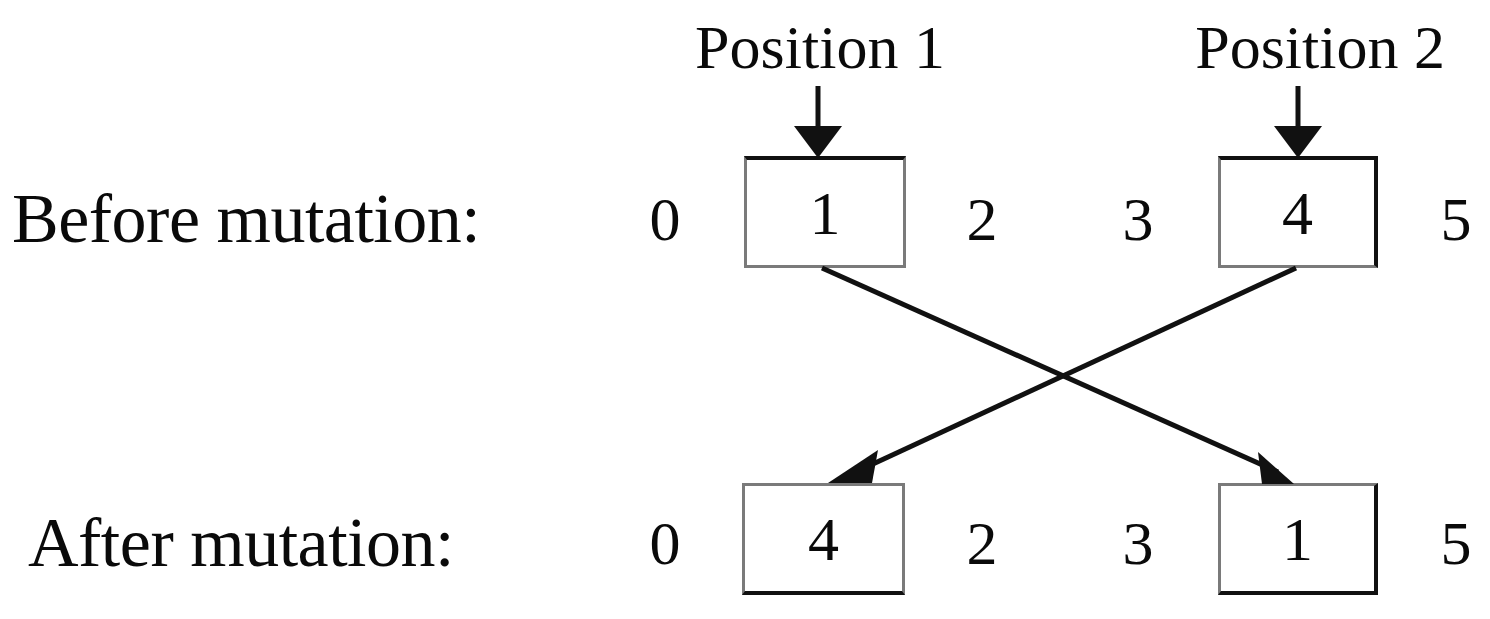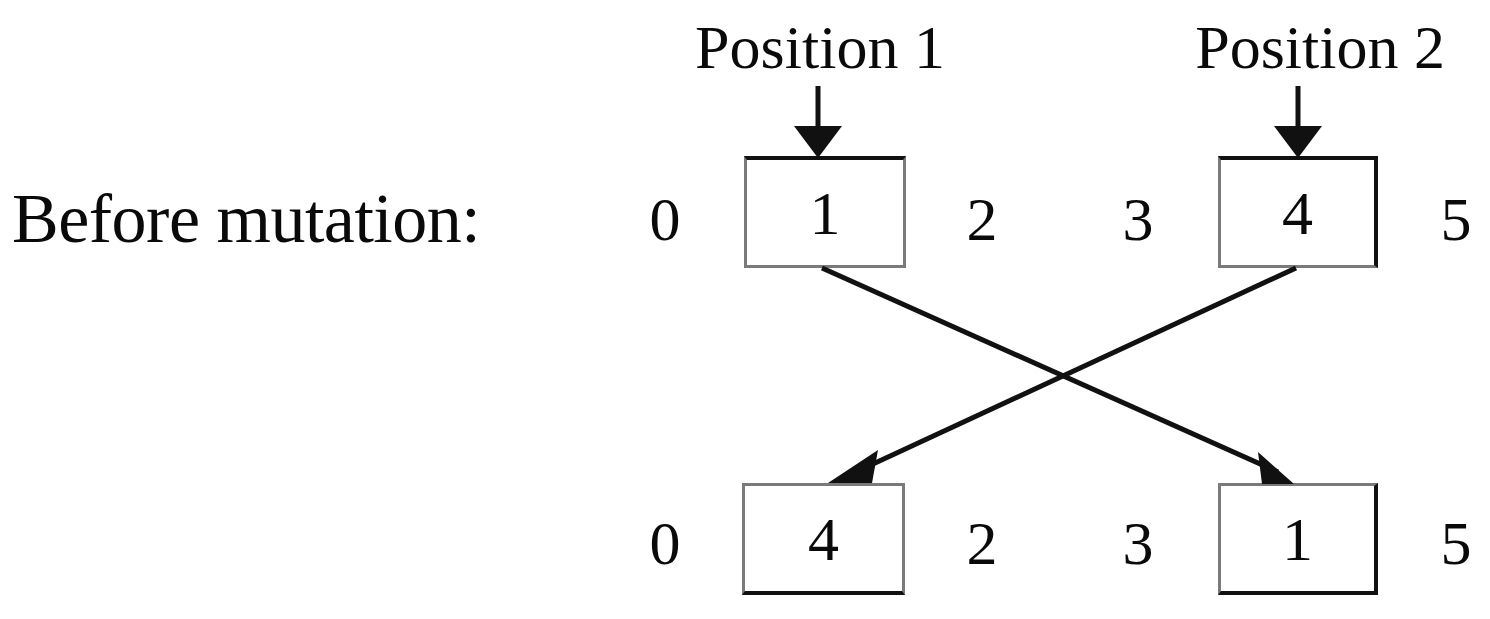--- a/index.html
+++ b/index.html
@@ -103,20 +103,21 @@
   <div class="abs gene" style="left:952px; top:188px; width:60px;">2</div>
 
   <div class="abs gene" style="left:1108px; top:188px; width:60px;">3</div>
 
   <div class="abs gene-box box-side-dark" style="left:1218px; top:156px; width:160px; height:112px;">
     <span>4</span>
   </div>
 
   <div class="abs gene" style="left:1426px; top:188px; width:60px;">5</div>
 
+  <div class="abs row-label" style="left:28px; top:508px;">After mutation:</div>
 
   <div class="abs gene" style="left:635px; top:512px; width:60px;">0</div>
 
   <div class="abs gene-box box-bottom-dark" style="left:742px; top:483px; width:163px; height:112px;">
     <span>4</span>
   </div>
 
   <div class="abs gene" style="left:952px; top:512px; width:60px;">2</div>
 
   <div class="abs gene" style="left:1108px; top:512px; width:60px;">3</div>

